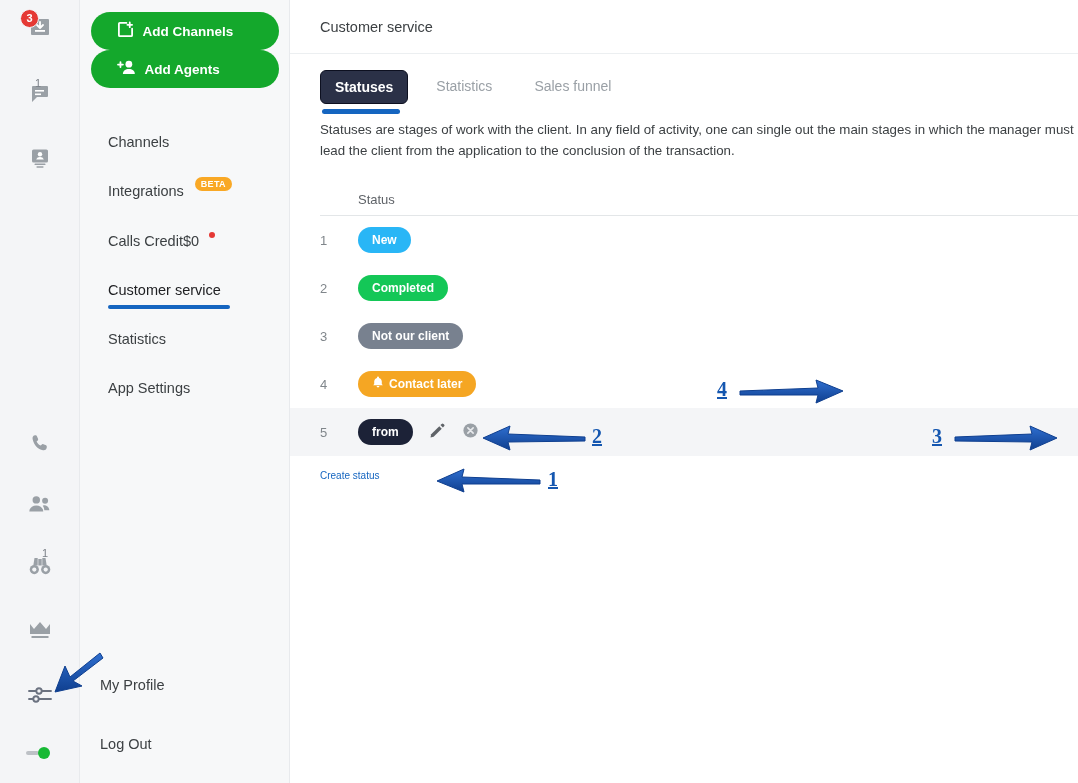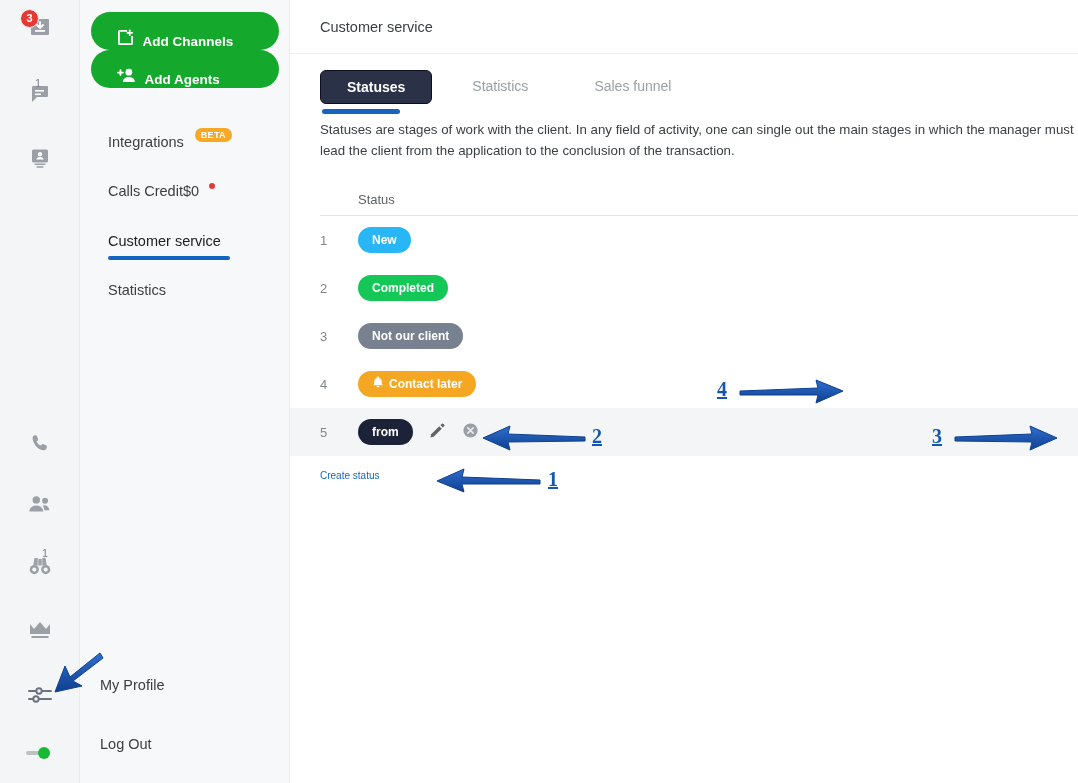--- a/index.html
+++ b/index.html
@@ -42,21 +42,21 @@
 
   
   .sidebar{
     width:210px;flex:0 0 210px;height:783px;
     background:#f7f8f9;
     border-right:1px solid #e8eaed;
     box-sizing:border-box;
     position:relative;
   }
   .btn-green{
-    display:flex;align-items:flex-end;gap:9px;
+    display:flex;align-items:center;gap:9px;
     margin:12px auto 0 auto;
     width:188px;height:38px;
     background:#14a82c;
     border-radius:19px;
     color:#fff;font-size:13.5px;font-weight:700;
     border:none;cursor:pointer;
     padding-left:26px;box-sizing:border-box;
     font-family:"Liberation Sans",sans-serif;
   }
   .btn-green.second{margin-top:0;}
@@ -91,21 +91,21 @@
 
   
   .main{flex:1;height:783px;background:#fff;position:relative;box-sizing:border-box;}
   .main-head{
     height:54px;border-bottom:1px solid #eceff1;
     display:flex;align-items:center;padding-left:30px;box-sizing:border-box;
   }
   .main-title{font-size:14.5px;color:#3c4043;}
   .tabs{display:flex;align-items:flex-start;padding:16px 0 0 30px;gap:14px;}
   .tab{
-    font-size:14px;color:#9aa0a6;padding:8px 26px;cursor:pointer;
+    font-size:14px;color:#9aa0a6;padding:8px 14px;cursor:pointer;
     position:relative;border-radius:6px;
   }
   .tab.active{
     background:#2b3147;color:#ffffff;font-weight:700;
     border:1px solid #0d1020;
   }
   .tab-underline{
     position:absolute;left:1px;bottom:-11px;width:78px;height:5px;
     border-radius:3px;background:#1565c0;
   }
@@ -276,40 +276,46 @@
           <circle cx="12.5" cy="5.5" r="3.6"></circle>
           <path d="M6.2 16c0-3.4 2.8-5.3 6.3-5.3s6.3 1.9 6.3 5.3z"></path>
           <path d="M3.6 3.2v5.4M1 5.9h5.2" stroke="#fff" stroke-width="1.9" stroke-linecap="round"></path>
         </svg>
       </span>
       <span>Add Agents</span>
     </button>
 
     <div class="nav">
 
+      <div class="nav-item">
+        <span class="lbl">Channels</span>
+      </div>
 
       <div class="nav-item">
         <span class="lbl">Integrations</span>
         <span class="beta">BETA</span>
       </div>
 
       <div class="nav-item">
         <span class="lbl">Calls Credit$0</span>
         <span class="reddot"></span>
       </div>
 
       <div class="nav-item active">
         <span class="lbl">Customer service</span>
         <span class="nav-underline"></span>
       </div>
 
       <div class="nav-item">
         <span class="lbl">Statistics</span>
       </div>
 
+      <div class="nav-item">
+        <span class="lbl">App Settings</span>
+      </div>
     </div>
 
     <div class="bottom-nav">
       <div class="nav-item">
         <span class="lbl">My Profile</span>
       </div>
       <div class="nav-item">
         <span class="lbl">Log Out</span>
       </div>
     </div>

